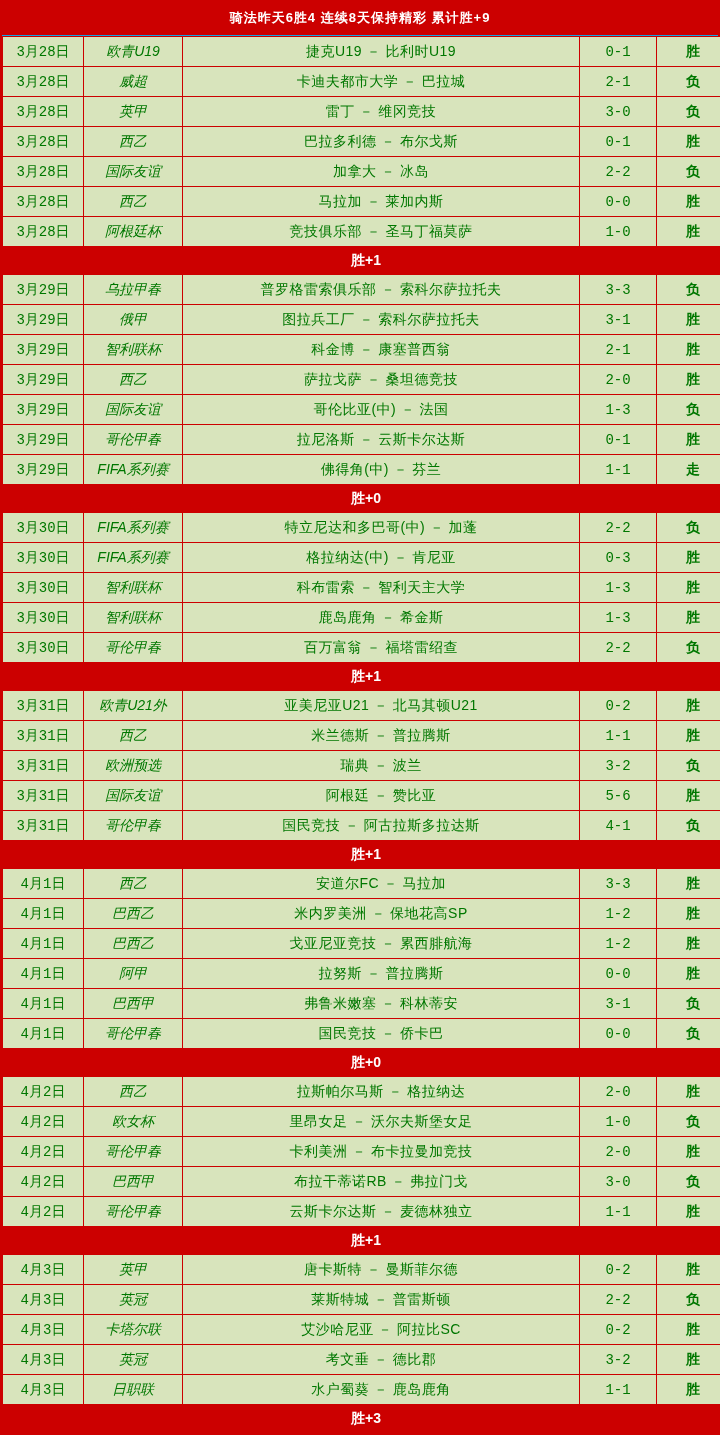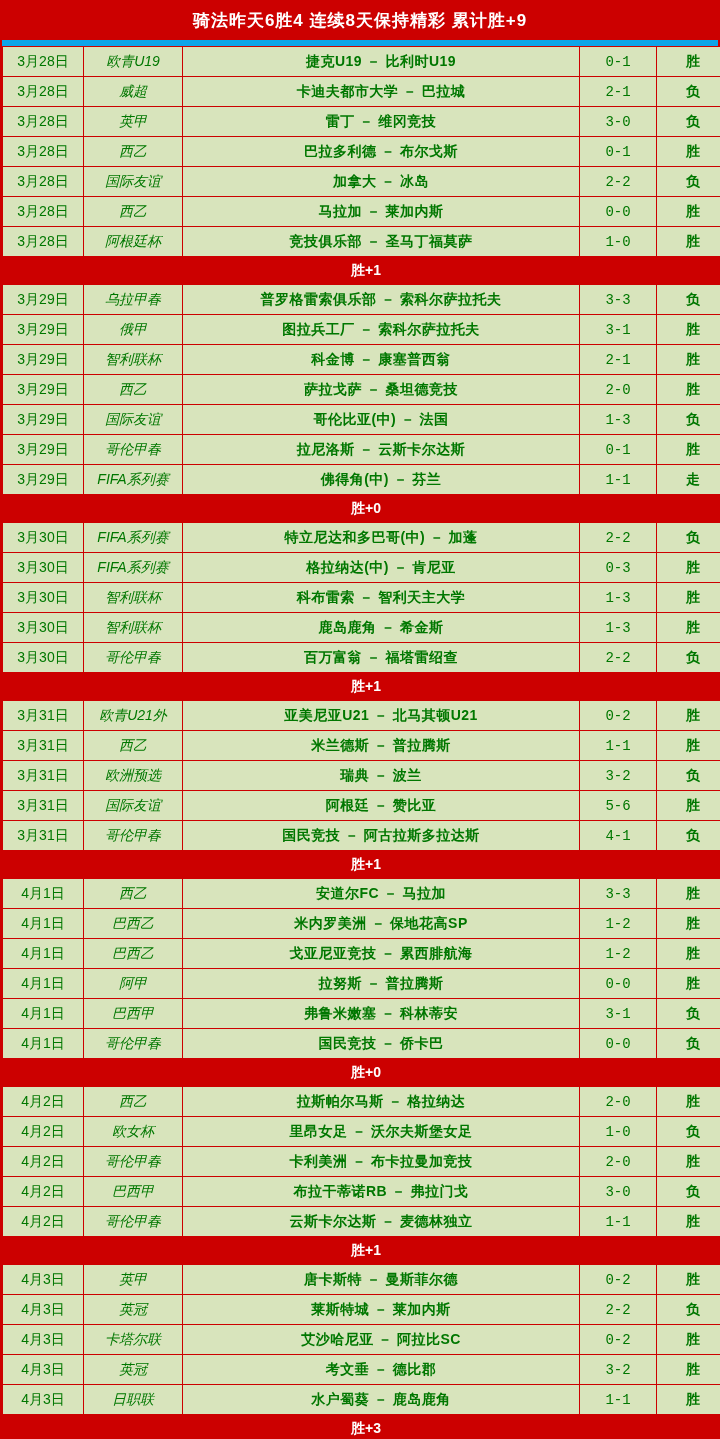--- a/index.html
+++ b/index.html
@@ -13,50 +13,50 @@
   }
   #sheet {
     width: 720px;
     box-sizing: border-box;
     border: 2px solid #cc0000;
     background: #ffffff;
   }
   .title-bar {
     background: #cc0000;
     color: #ffffff;
-    font-size: 17px;
+    font-size: 13px;
     font-weight: bold;
     text-align: center;
     padding: 7px 0 8px 0;
     letter-spacing: 1px;
-    border-bottom: 6px solid #0ea5e9;
+    border-bottom: 1px solid #0ea5e9;
   }
   table.sheet {
     width: 100%;
     border-collapse: collapse;
     table-layout: fixed;
   }
   table.sheet td {
     border: 1px solid #cc0000;
     height: 27px;
     font-size: 14px;
     color: #007700;
     background: #d8e4bc;
     text-align: center;
     vertical-align: middle;
     overflow: hidden;
     white-space: nowrap;
   }
-  td.c-date   { width: 78px; }
+  td.c-date   { width: 78px; font-family: Liberation Mono, monospace; }
   td.c-league { width: 96px; font-style: italic; }
   td.c-match  { width: 394px; font-weight: normal; }
   td.c-score  { width: 74px; font-family: Liberation Mono, monospace; }
   td.c-result { width: 70px; font-weight: bold; }
 
-  td.c-match { letter-spacing: 0.5px; font-weight: bold; }
+  td.c-match { letter-spacing: 0.5px; }
 
   td.res-win {
     background: #cc0000;
     color: #ffffff;
   }
   td.res-lose {
     background: #ffffff;
     color: #000000;
   }
   td.res-draw {
@@ -346,21 +346,21 @@
         <tr>
           <td class="c-date">4月3日</td>
           <td class="c-league">英甲</td>
           <td class="c-match">唐卡斯特 － 曼斯菲尔德</td>
           <td class="c-score">0-2</td>
           <td class="c-result res-win">胜</td>
         </tr>
         <tr>
           <td class="c-date">4月3日</td>
           <td class="c-league">英冠</td>
-          <td class="c-match">莱斯特城 － 莱加内斯</td>
+          <td class="c-match">莱斯特城 － 普雷斯顿</td>
           <td class="c-score">2-2</td>
           <td class="c-result res-lose">负</td>
         </tr>
         <tr>
           <td class="c-date">4月3日</td>
           <td class="c-league">卡塔尔联</td>
           <td class="c-match">艾沙哈尼亚 － 阿拉比SC</td>
           <td class="c-score">0-2</td>
           <td class="c-result res-win">胜</td>
         </tr>

